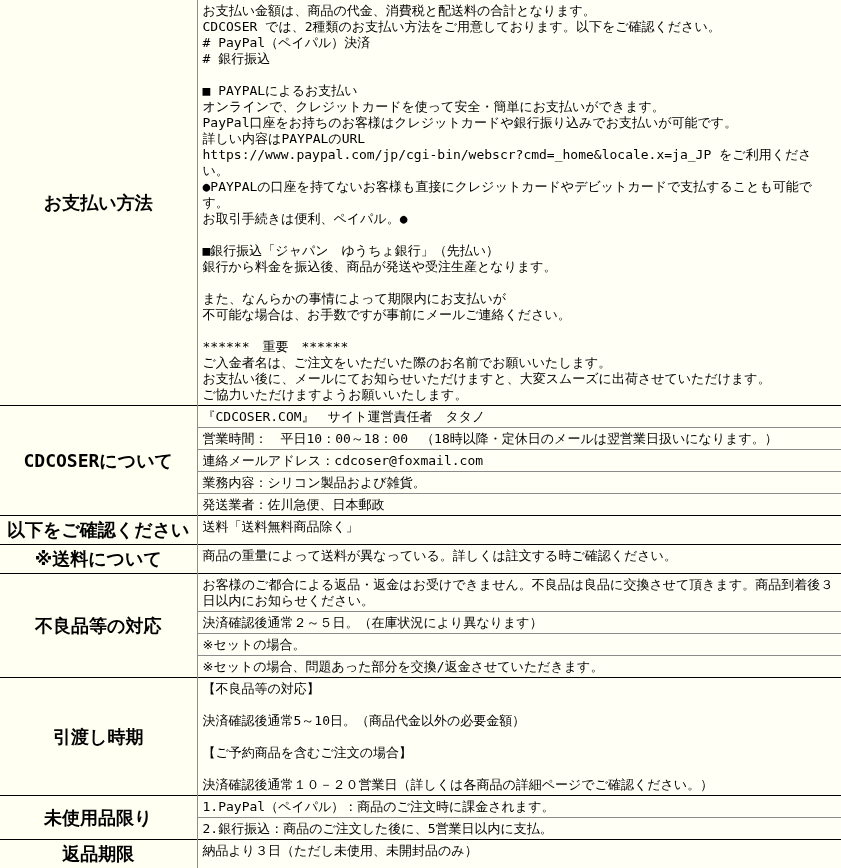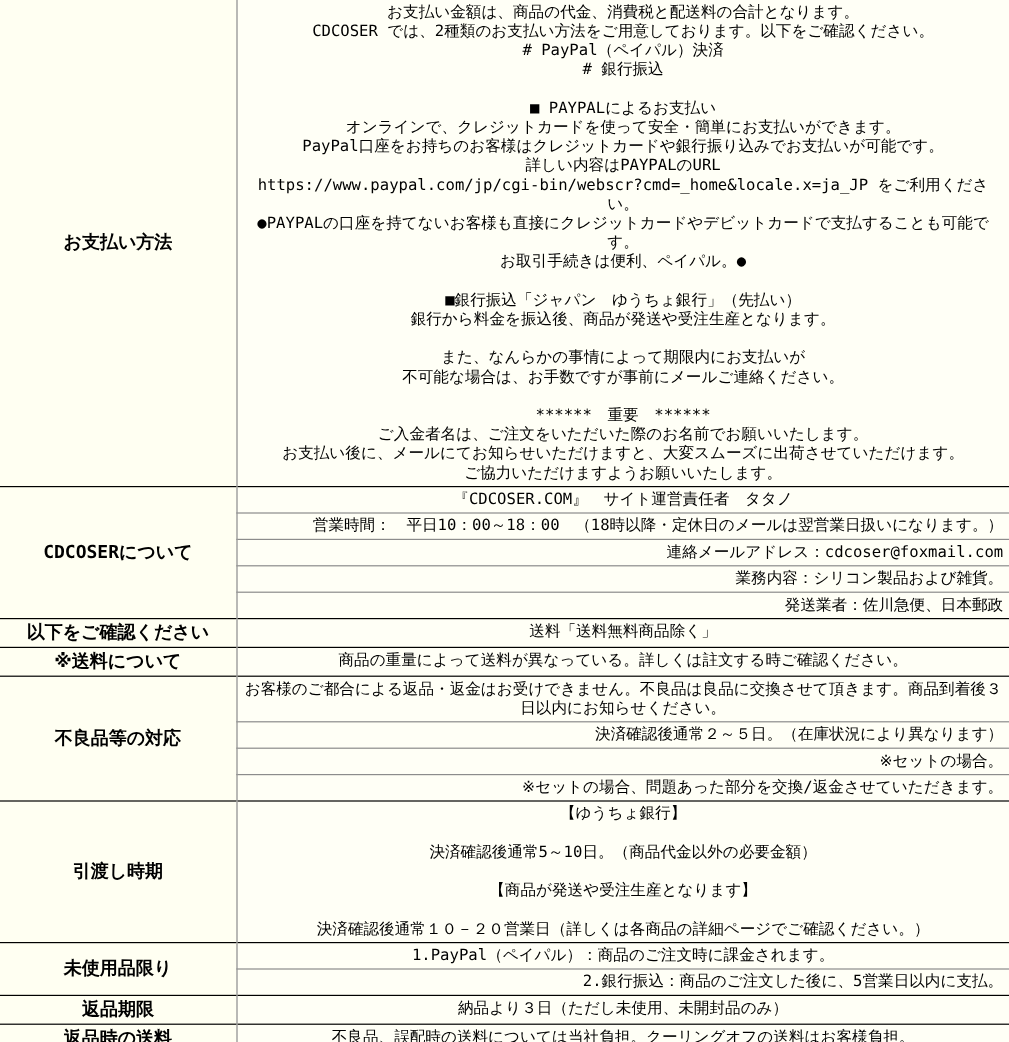--- a/index.html
+++ b/index.html
@@ -10,38 +10,38 @@
   }
   .page{width:841px;}
   table.info{
     width:841px;
     border-collapse:collapse;
     table-layout:fixed;
     border-bottom:1px solid #000;
   }
   col.left-col{width:197px;}
   th.row-header{
-    font-size:15px;
+    font-size:18px;
     font-weight:bold;
     text-align:center;
     vertical-align:middle;
     border-right:1px solid #8c8c8c;
     padding:2px;
     background:#fffff2;
   }
   td.row-content{
     font-size:13px;
     line-height:16px;
     vertical-align:top;
     padding:3px 5px 2px 5px;
     background:#fffff6;
   }
-  tr.major > th, tr.major > td{border-top:1px solid #000;text-align:center;}
+  tr.major > th, tr.major > td{border-top:1px solid #000;}
   tr.first > th, tr.first > td{border-top:none;}
-  tr.sub > td{border-top:1px solid #8c8c8c;text-align:right;}
+  tr.sub > td{border-top:1px solid #8c8c8c;}
   .lines .line{min-height:16px;white-space:pre-wrap;}
   b.email{font-weight:normal;}
 </style>
 </head>
 <body>
 
 <div class="page">
   <table class="info">
     <colgroup>
         <col class="left-col">
@@ -120,25 +120,25 @@
         <td class="row-content">※セットの場合。</td>
       </tr>
       <tr class="sub">
         <td class="row-content">※セットの場合、問題あった部分を交換/返金させていただきます。</td>
       </tr>
 
       <tr class="major">
         <th class="row-header">引渡し時期</th>
         <td class="row-content">
           <div class="lines">
-              <div class="line">【ゆうちょ銀行】</div>
+              <div class="line">【不良品等の対応】</div>
               <div class="line"></div>
               <div class="line">決済確認後通常5～10日。（商品代金以外の必要金額）</div>
               <div class="line"></div>
-              <div class="line">【商品が発送や受注生産となります】</div>
+              <div class="line">【ご予約商品を含むご注文の場合】</div>
               <div class="line"></div>
               <div class="line">決済確認後通常１０－２０営業日（詳しくは各商品の詳細ページでご確認ください。）</div>
             </div>
         </td>
       </tr>
 
       <tr class="major">
         <th class="row-header" rowspan="2">未使用品限り</th>
         <td class="row-content">1.PayPal（ペイパル）：商品のご注文時に課金されます。</td>
       </tr>

